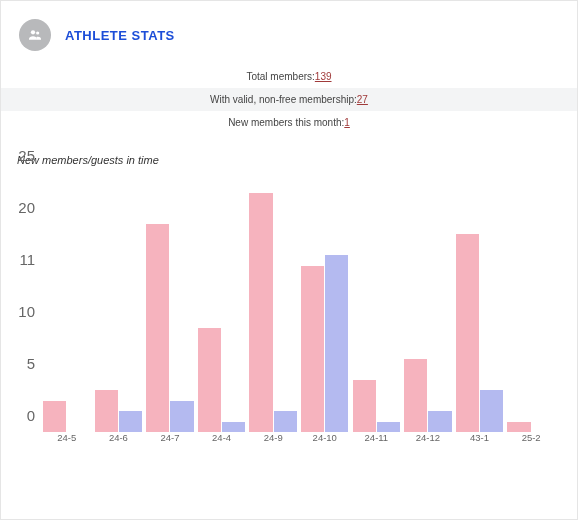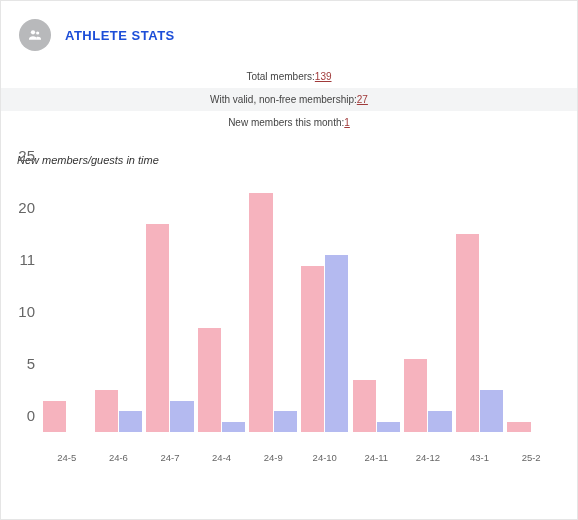--- a/index.html
+++ b/index.html
@@ -90,21 +90,21 @@
   }
   .bar {
     width: 45%;
   }
   .bar.pink { background: #f6b3be; }
   .bar.blue { background: #b4baf0; }
   .xaxis {
     display: flex;
     margin-left: 28px;
     margin-right: 8px;
-    margin-top: 20px;
+    margin-top: 0;
   }
   .xtick {
     flex: 1;
     text-align: center;
     font-size: 9.5px;
     color: #666;
   }
 </style>
 </head>
 <body>

